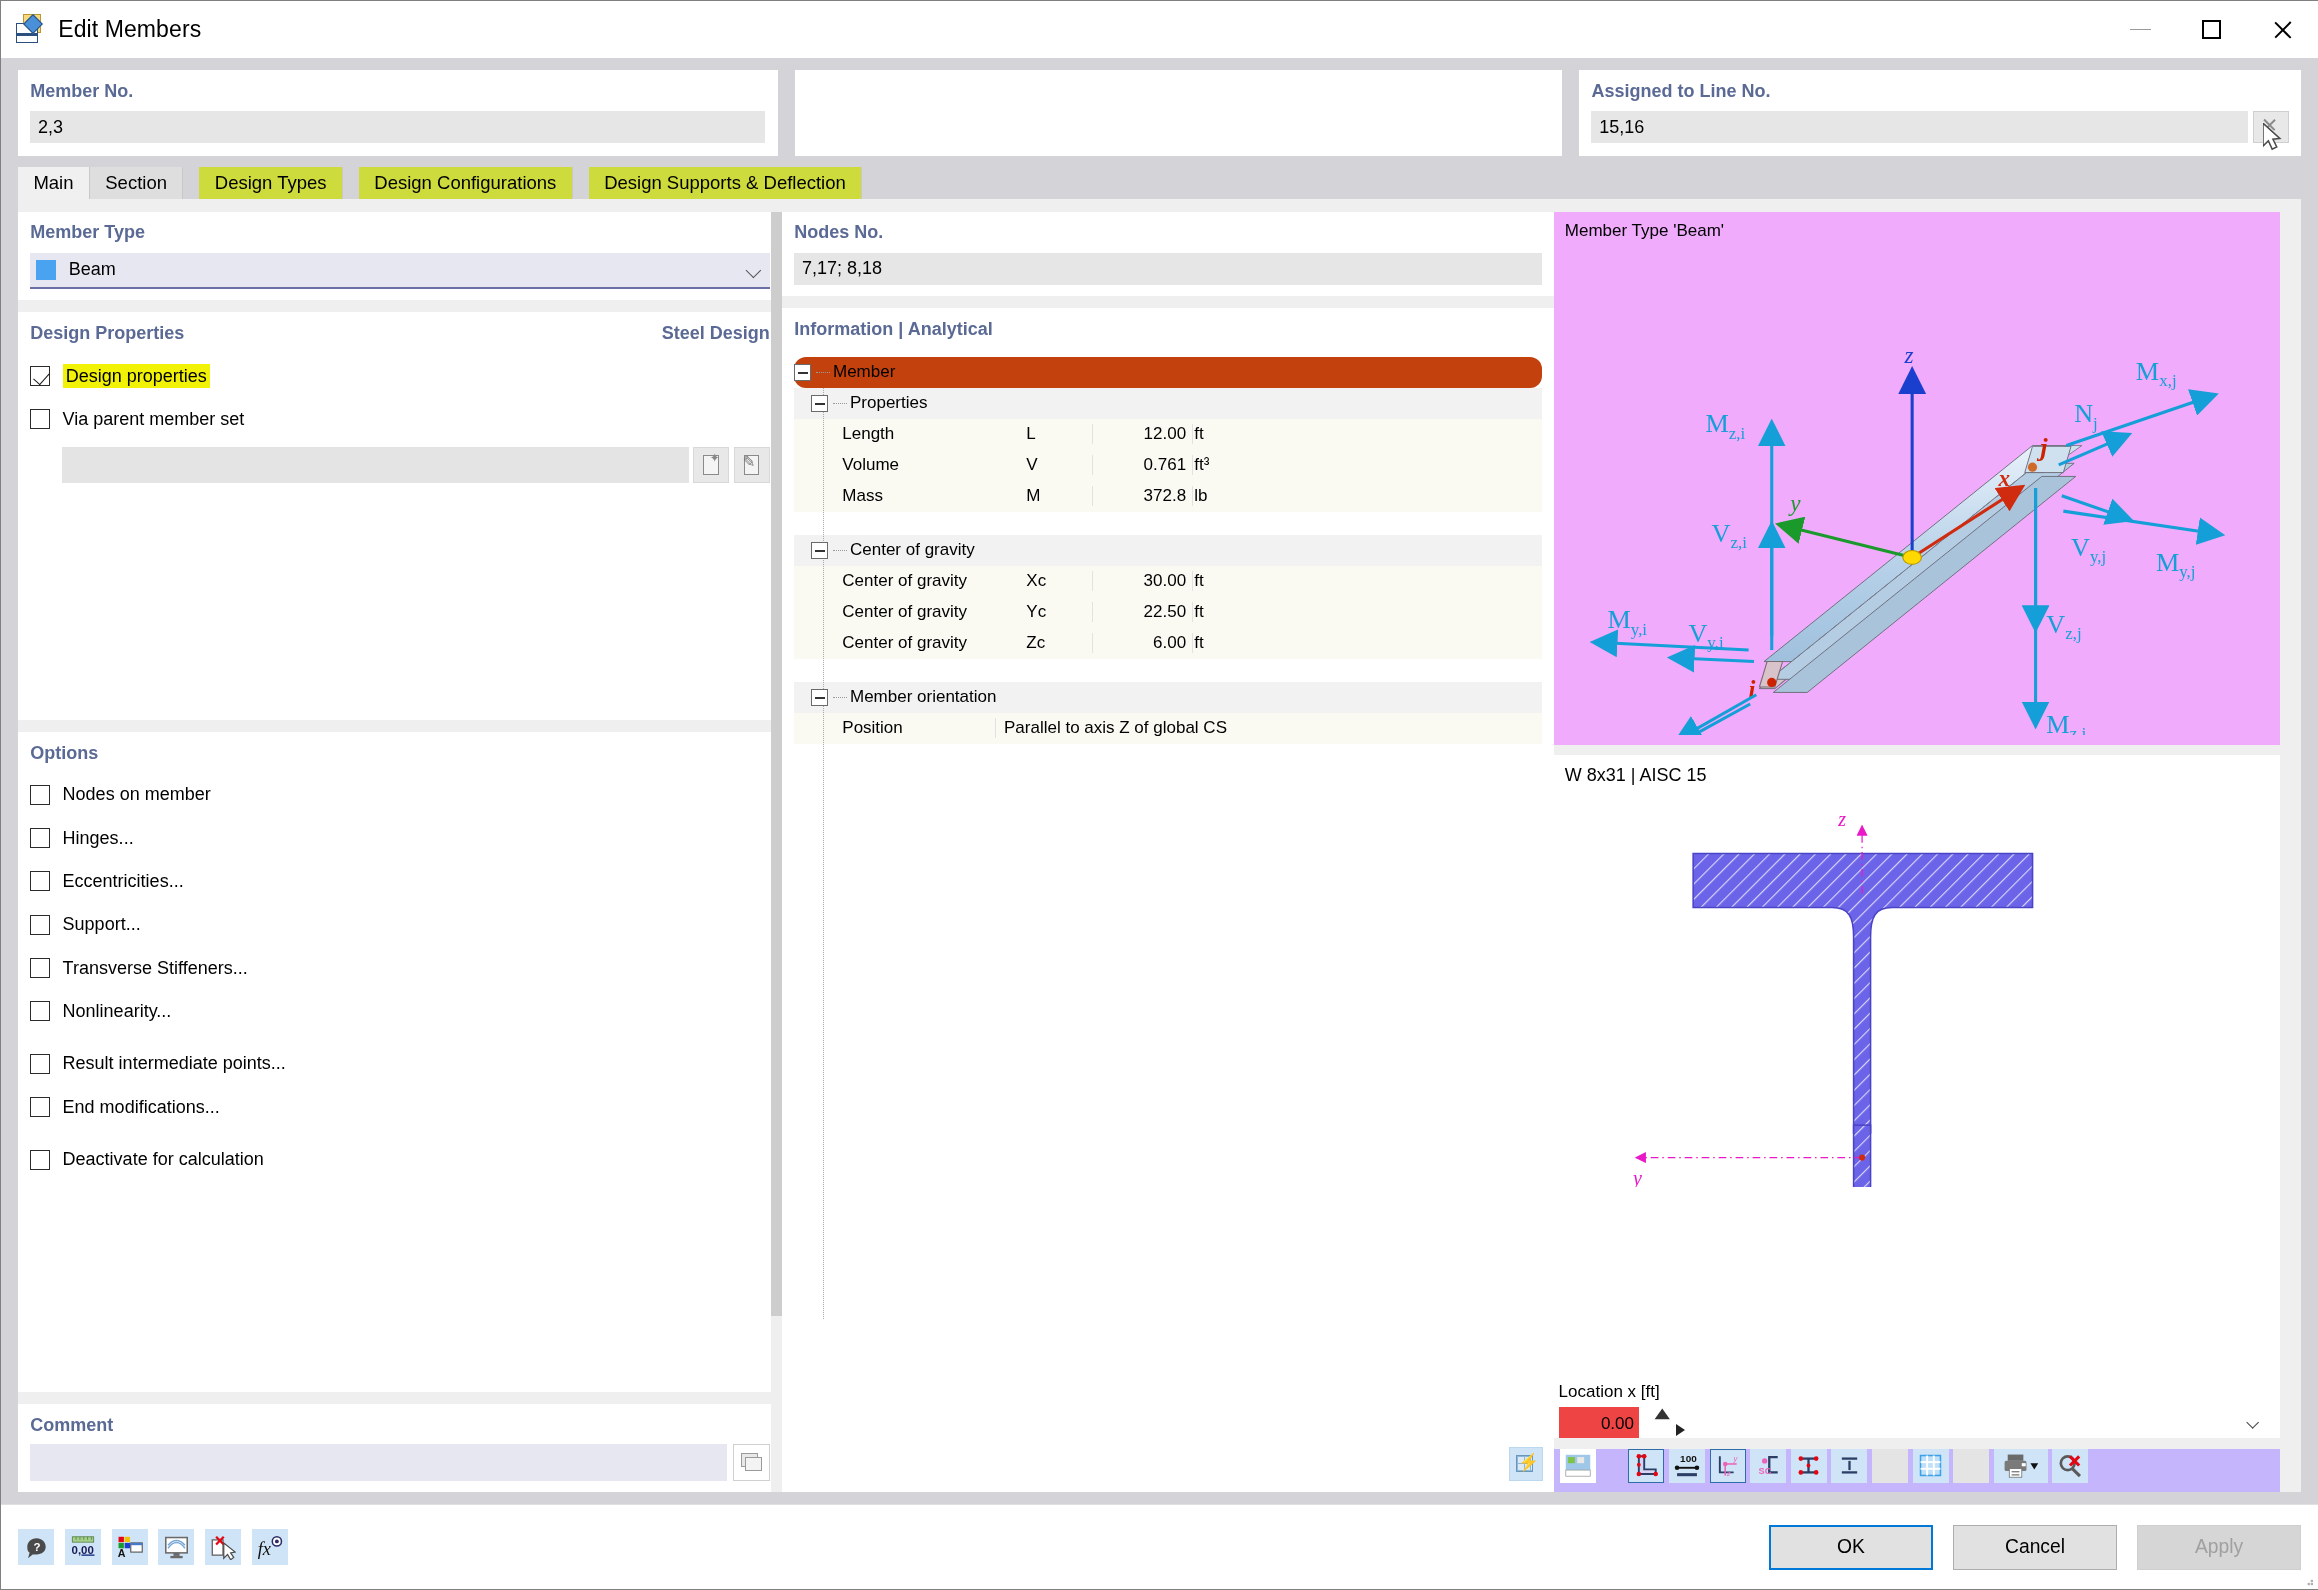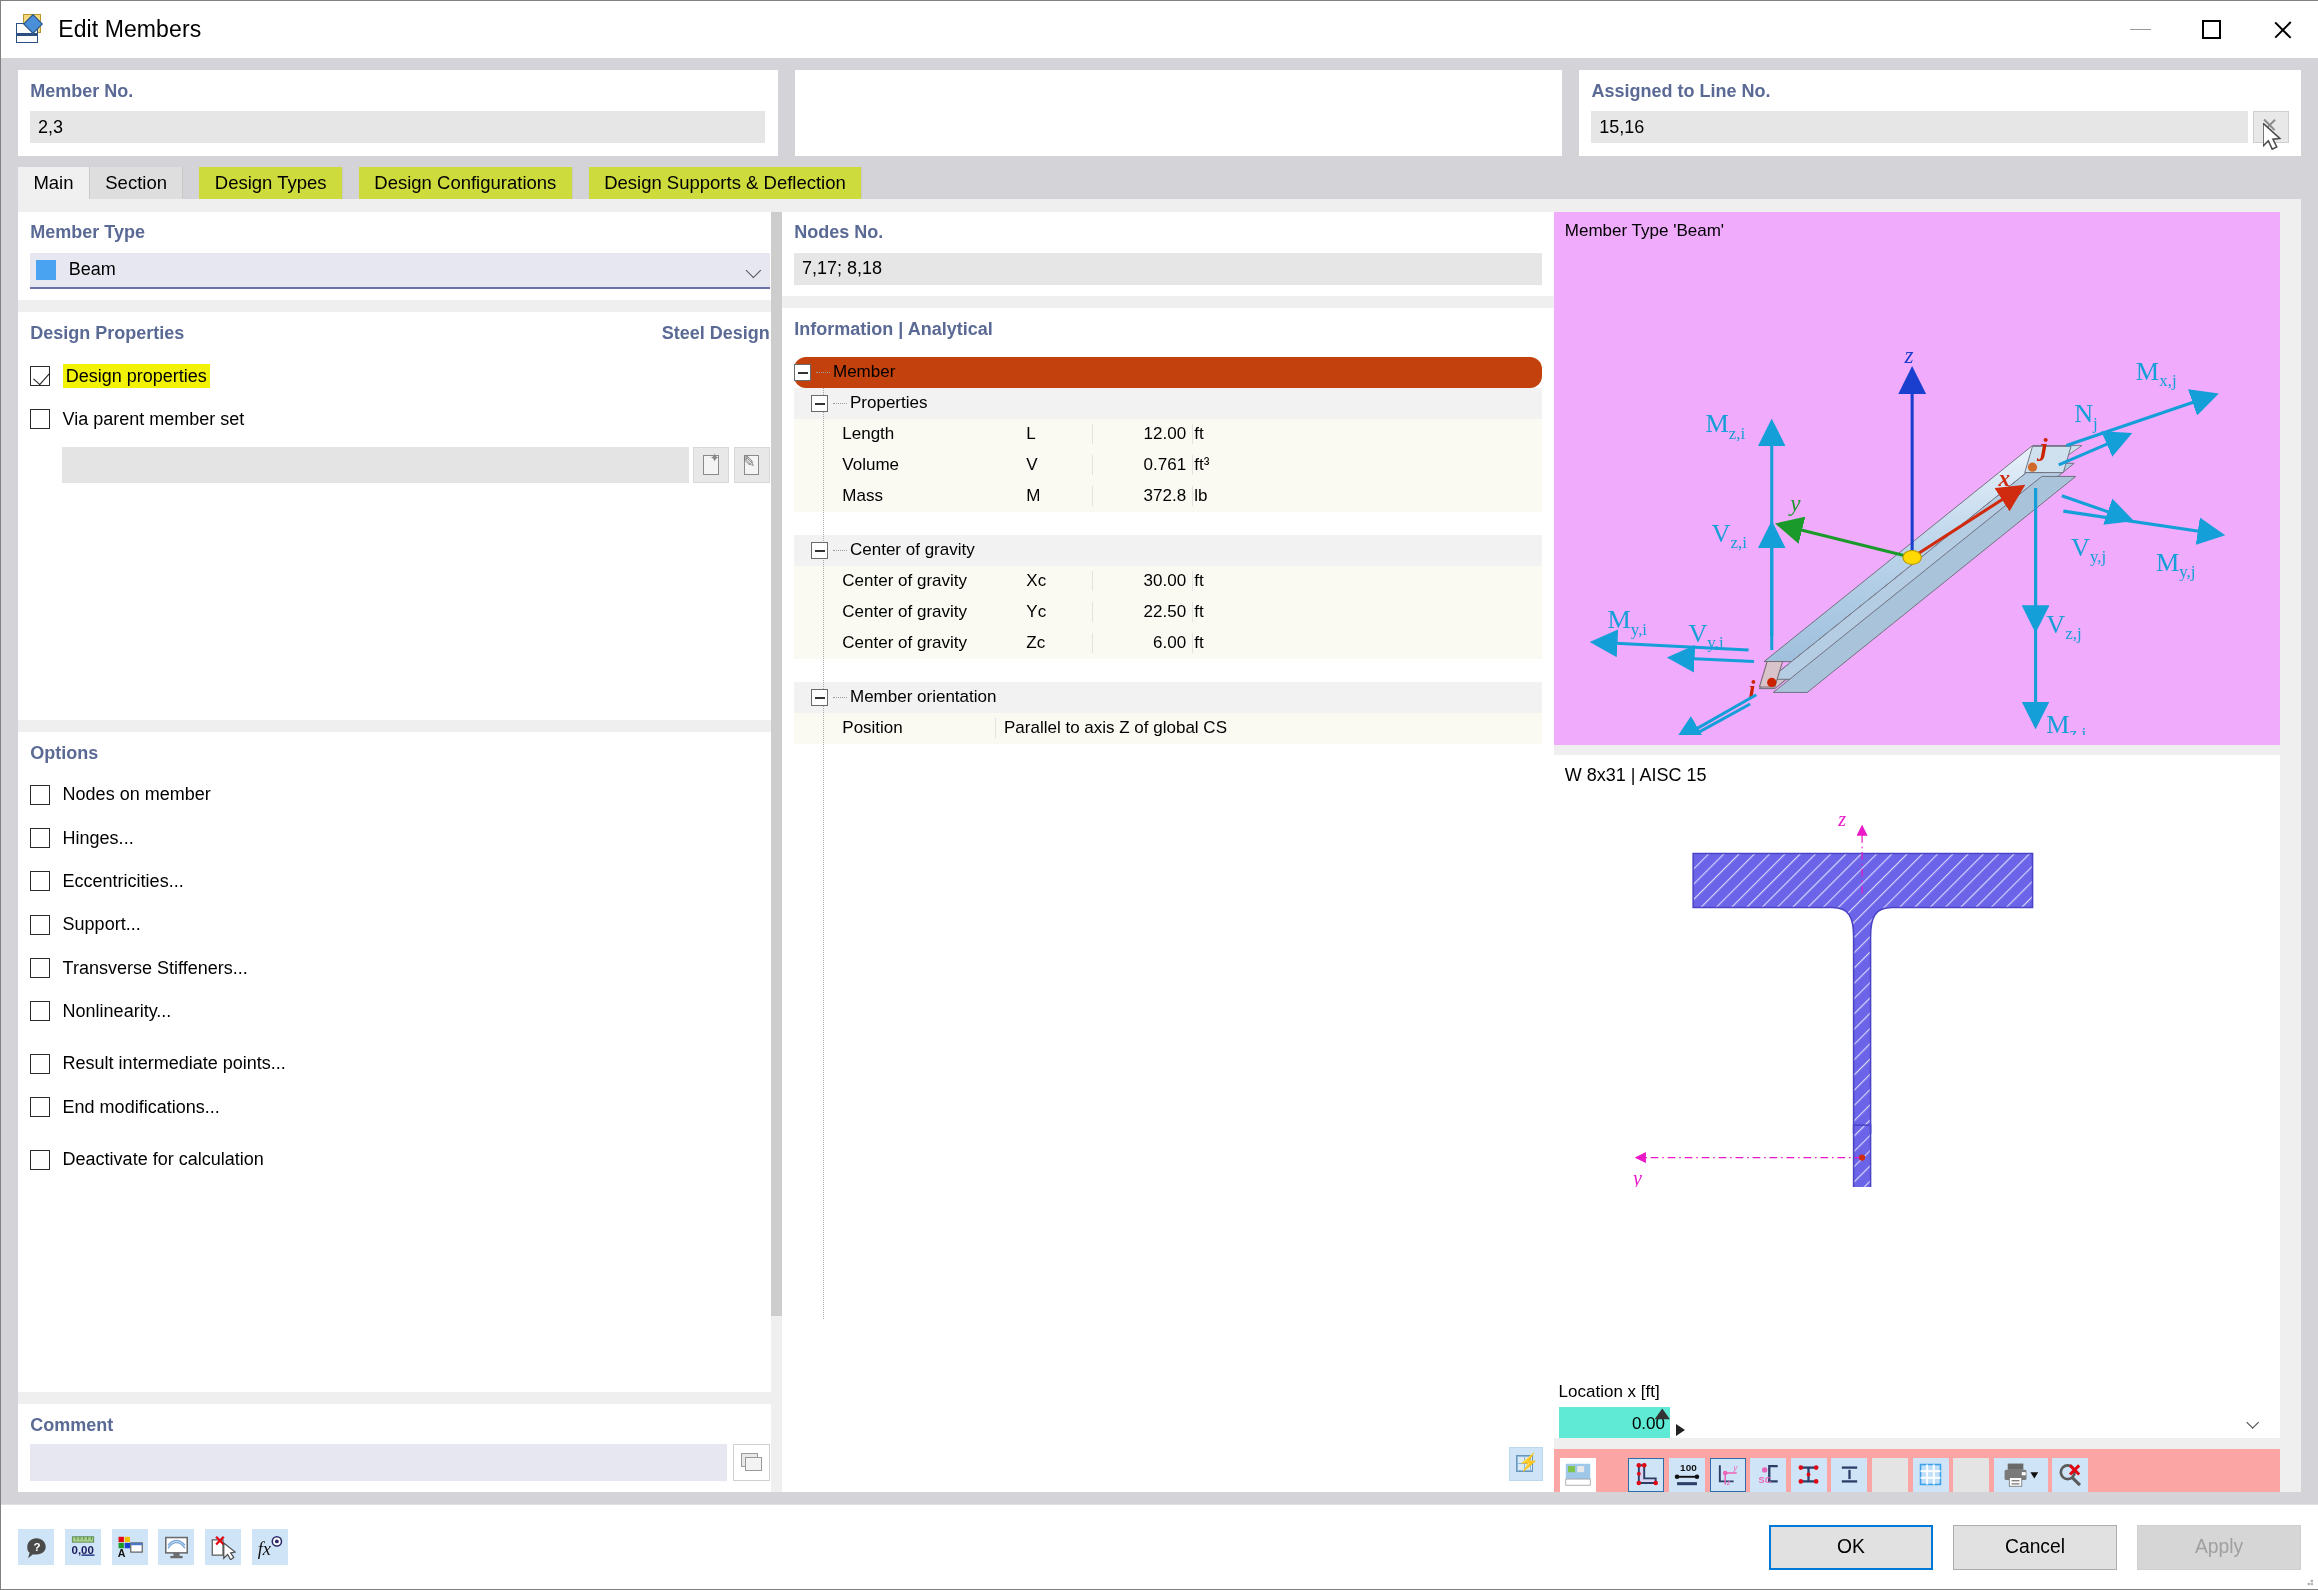--- a/index.html
+++ b/index.html
@@ -239,30 +239,30 @@
   .diagram-panel {
     background:#f0abfc; height: 533px; padding: 9.3px 10.8px; position: relative;
   }
   .diagram-title { font-size: 17px; color:#000; }
   .section-panel {
     background:#fff; flex: 1 1 auto; padding: 9.3px 10.8px; position: relative; overflow:hidden;
   }
   .section-title { font-size: 18px; color:#000; }
   .loc-label { position: absolute; left: 4.6px; bottom: 36px; font-size: 17px; color:#000; }
   .loc-field {
-    position: absolute; left: 4.6px; bottom: -3.1px; width: 111px; height: 34px;
-    background: #5eead4; display:flex; align-items:center; justify-content:flex-end;
+    position: absolute; left: 4.6px; bottom: -3.1px; width: 80px; height: 34px;
+    background: #ef4444; display:flex; align-items:center; justify-content:flex-end;
     font-size: 17px; padding-right: 4.6px;
   }
   .loc-chev { position:absolute; right: 23px; bottom: 10.8px; width:9.3px; height:9.3px; border-right:1.5px solid #444; border-bottom:1.5px solid #444; transform:rotate(45deg); }
   .loc-spin { position:absolute; left: 99px; bottom: 4.6px; width: 18.5px; }
   .loc-play { position:absolute; left: 122px; bottom: 1.5px; width:0;height:0;border-left:9.3px solid #222;border-top:6.2px solid transparent;border-bottom:6.2px solid transparent; }
 
   .rtoolbar {
-    height: 43px; background:#fca5a5; display:flex; align-items:flex-end; gap: 4.6px;
+    height: 43px; background:#c4b5fd; display:flex; align-items:flex-start; gap: 4.6px;
     padding: 0 6.2px; flex: 0 0 43px;
   }
   .tbtn {
     width: 36px; height: 34px; background:#cfe4f7; position: relative;
     display:flex; align-items:center; justify-content:center;
     font-size: 13px; color:#2b3f66;
   }
   .tbtn.sel { border: 1.5px solid #2f6ca8; }
   .tbtn.off { background:#e4e4e4; color:#9a9a9a;padding-left:36px; }
   .tbtn.plain { background:#fff; }

